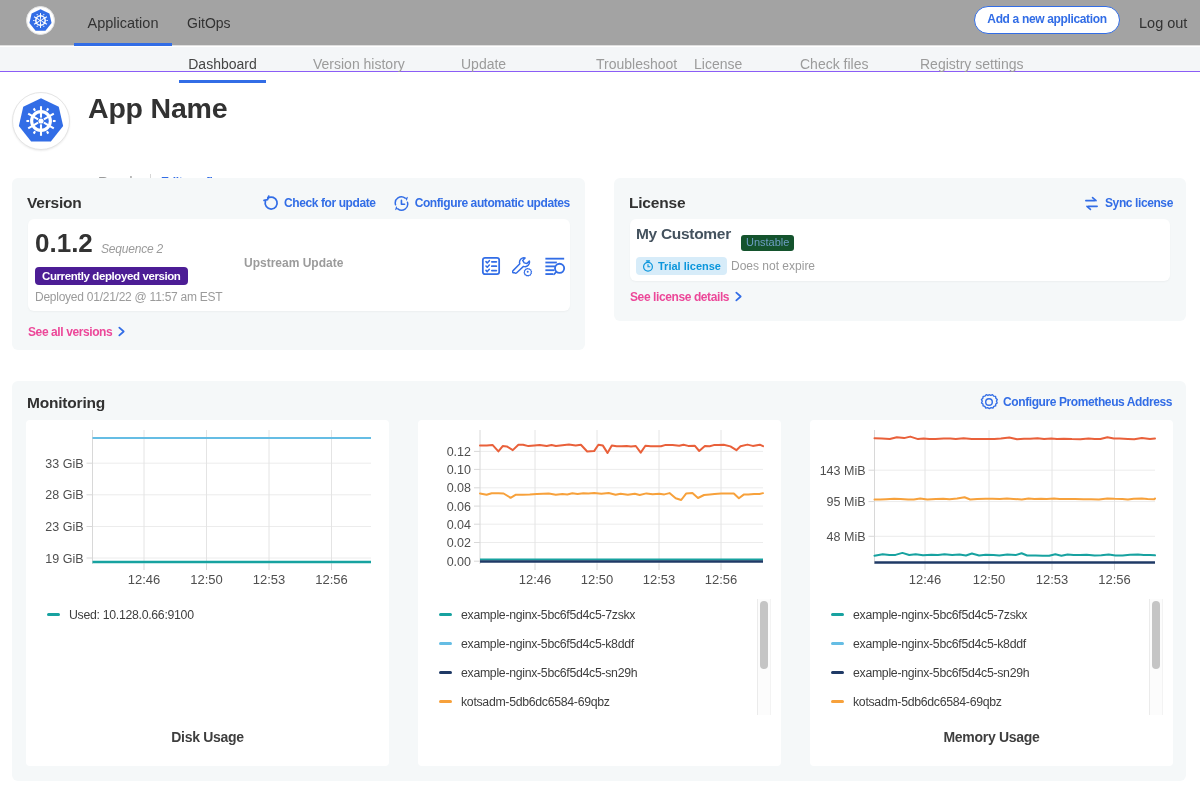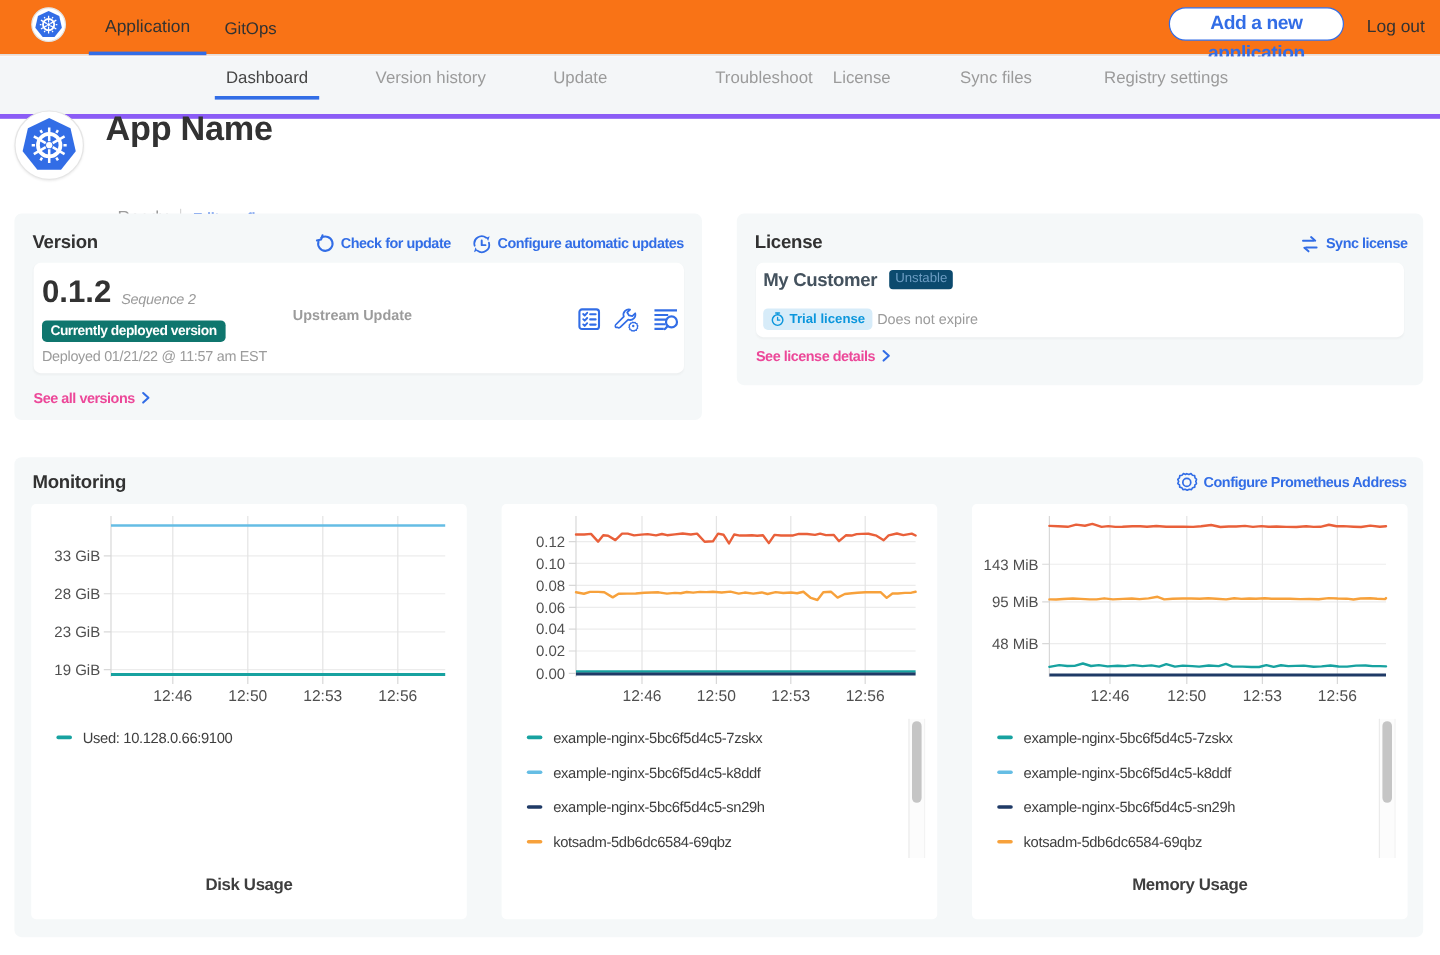--- a/index.html
+++ b/index.html
@@ -1,49 +1,49 @@
 <!DOCTYPE html>
 <html><head><meta charset="utf-8"><style>
 * { margin:0; padding:0; box-sizing:border-box; }
 body { width:1200px; height:796px; font-family:"Liberation Sans",sans-serif; background:#fff; position:relative; overflow:hidden; }
-.topbar { position:absolute; left:0; top:0; width:1200px; height:46px; background:#f97316; border-bottom:1px solid #dfdfdf; }
+.topbar { position:absolute; left:0; top:0; width:1200px; height:46px; background:#a3a3a3; border-bottom:1px solid #dfdfdf; }
 .toplogo { position:absolute; left:26px; top:6px; width:29px; height:29px; border-radius:50%; background:#fff; border:1px solid #e3e3e3; display:flex; align-items:center; justify-content:center; }
 .navtab { position:absolute; top:0; height:46px; line-height:46px; font-size:14.5px; color:#323232; }
 .navtab.app { left:74px; width:98px; text-align:center; border-bottom:3px solid #326de6; }
 .navtab.git { left:187px; font-size:14px; }
-.addappbtn { position:absolute; left:974px; top:6px; width:146px; height:28px; border:1.5px solid #326de6; border-radius:15px; color:#326de6; font-size:16px; letter-spacing:-0.35px; font-weight:bold; text-align:center; line-height:25px; background:#fff; }
+.addappbtn { position:absolute; left:974px; top:6px; width:146px; height:28px; border:1.5px solid #326de6; border-radius:15px; color:#326de6; font-size:12px; letter-spacing:-0.35px; font-weight:bold; text-align:center; line-height:25px; background:#fff; }
 .logout { position:absolute; left:1139px; top:0; height:46px; line-height:46px; font-size:14.5px; color:#323232; }
-.subnav { position:absolute; left:0; top:47px; width:1200px; height:52px; background:#f4f6f8; border-bottom:4px solid #8b5cf6; }
+.subnav { position:absolute; left:0; top:47px; width:1200px; height:25px; background:#f4f6f8; border-bottom:1px solid #8b5cf6; }
 .stab { position:absolute; top:0; height:35px; line-height:35px; font-size:14px; color:#9b9b9b; }
 .stab.active { color:#454545; border-bottom:3px solid #326de6; height:36px; }
 .apphead-logo { position:absolute; left:12px; top:92px; width:58px; height:58px; border-radius:50%; background:#fff; border:1px solid #e5e5e5; box-shadow:0 1px 2px rgba(0,0,0,0.08); display:flex; align-items:center; justify-content:center; }
 .appname { position:absolute; left:88px; top:91px; font-size:28.5px; font-weight:bold; color:#323232; letter-spacing:-0.2px; line-height:34px; }
 .readyrow { position:absolute; left:86px; top:131px; height:16px; display:flex; align-items:center; font-size:14.5px;margin-top:43px; }
 .rdot { width:7px; height:7px; border-radius:50%; background:#44bb66; margin-right:5px; }
 .rdivider { width:1px; height:16px; background:#d6d6d6; margin:0 10px; }
 .editcfg { color:#326de6; font-weight:bold; font-size:12px; letter-spacing:-0.3px; }
 .card { position:absolute; background:#f5f8f9; border-radius:6px; }
 .vcard { left:12px; top:178px; width:573px; height:172px; }
 .lcard { left:614px; top:178px; width:572px; height:143px; }
 .mcard { left:12px; top:381px; width:1174px; height:400px; }
 .cardtitle { position:absolute; font-size:15.5px; font-weight:bold; color:#323232; letter-spacing:-0.2px; line-height:20px; }
 .hgroup { position:absolute; display:flex; align-items:center; gap:17px; height:20px; }
 .hlink { display:flex; align-items:center; font-size:12px; font-weight:bold; color:#326de6; letter-spacing:-0.4px; white-space:nowrap; }
 .hlink svg { margin-right:5px; flex:none; }
 .innercard { position:absolute; background:#fff; border-radius:6px; box-shadow:0 1px 2px rgba(0,0,0,0.04); }
 .vnum { position:absolute; left:35px; top:230px; font-size:26px; font-weight:bold; color:#323232; line-height:26px; }
 .vseq { position:absolute; left:101px; top:242px; font-size:12px; letter-spacing:-0.2px; color:#9b9b9b; line-height:14px;font-style:italic; }
-.vbadge { position:absolute; left:35px; top:267px; height:18px; background:#0f766e; border-radius:4px; color:#fff; font-size:11.5px; letter-spacing:-0.4px; font-weight:bold; line-height:18px; padding:0 7px; }
+.vbadge { position:absolute; left:35px; top:267px; height:18px; background:#4c1d95; border-radius:4px; color:#fff; font-size:11.5px; letter-spacing:-0.4px; font-weight:bold; line-height:18px; padding:0 7px; }
 .vdeployed { position:absolute; left:35px; top:290px; font-size:12px; letter-spacing:-0.25px; color:#9b9b9b; line-height:14px; }
 .vupstream { position:absolute; left:244px; top:256px; font-size:12px; font-weight:bold; color:#9b9b9b; line-height:14px; }
 .vicons { position:absolute; left:481px; top:255px; display:flex; gap:11px; align-items:center; }
 .seelink { position:absolute; font-size:12px; font-weight:bold; color:#ec4899; letter-spacing:-0.4px; line-height:14px; }
 .chevsvg { margin-left:3px; vertical-align:-1px; }
 .custname { position:absolute; left:636px; top:224px; font-size:15.5px; font-weight:bold; color:#44525e; letter-spacing:-0.3px; line-height:20px; }
-.unstable { position:absolute; left:741px; top:225px; height:15.5px; line-height:15.5px; background:#0c4a6e; border-radius:3px; color:#6d9dc4; font-size:11px; padding:0 5px; }
+.unstable { position:absolute; left:741px; top:235px; height:15.5px; line-height:15.5px; background:#14532d; border-radius:3px; color:#6d9dc4; font-size:11px; padding:0 5px; }
 .trial { position:absolute; left:636px; top:257px; height:17.5px; background:#d7ecf9; border-radius:4px; color:#0b96dc; font-size:11px; font-weight:bold; display:flex; align-items:center; padding:0 6px; }
 .trial svg { margin-right:4px; }
 .noexpire { position:absolute; left:731px; top:259px; font-size:12px; color:#9b9b9b; line-height:14px; }
 .chartpanel { position:absolute; top:420px; width:363px; height:346px; background:#fff; border-radius:4px; }
 .lgrow { display:flex; align-items:center; height:29px; }
 .lgdash { width:13px; height:3px; border-radius:2px; margin-left:21px; flex:none; }
 .lgtxt { margin-left:9px; font-size:12.3px; letter-spacing:-0.3px; color:#3e3e3e; white-space:nowrap; }
 .ctitle { position:absolute; bottom:21px; width:100%; text-align:center; font-size:14px; font-weight:bold; color:#3e3e3e; letter-spacing:-0.3px; }
 .sbar { position:absolute; right:10px; top:179px; width:14px; height:116px; background:#fcfcfc; border-left:1px solid #ebebeb; border-right:1px solid #f3f3f3; }
 .sthumb { position:absolute; left:2px; top:2px; width:8px; height:68px; background:#c5c5c5; border-radius:4px; }
@@ -76,21 +76,21 @@
   <div class="addappbtn">Add a new application</div>
   <div class="logout">Log out</div>
 </div>
 
 <div class="subnav">
   <div class="stab active" style="left:179px; width:87px; text-align:center;">Dashboard</div>
   <div class="stab" style="left:313px;">Version history</div>
   <div class="stab" style="left:461px;">Update</div>
   <div class="stab" style="left:563px;margin-left:33px;">Troubleshoot</div>
   <div class="stab" style="left:694px;">License</div>
-  <div class="stab" style="left:800px;">Sync files</div>
+  <div class="stab" style="left:800px;">Check files</div>
   <div class="stab" style="left:920px;">Registry settings</div>
 </div>
 
 <div class="apphead-logo">
     <svg width="50" height="50" viewBox="0 0 24 24">
       <polygon points="12.00,1.10 20.52,5.20 22.63,14.43 16.73,21.82 7.27,21.82 1.37,14.43 3.48,5.20" fill="#326de6"></polygon>
 <circle cx="12" cy="12" r="4.5" fill="none" stroke="white" stroke-width="1.5"></circle>
 <circle cx="12" cy="12" r="1.25" fill="white"></circle>
 <line x1="12.00" y1="10.40" x2="12.00" y2="4.90" stroke="white" stroke-width="1.0"></line>
       <line x1="13.39" y1="11.20" x2="18.15" y2="8.45" stroke="white" stroke-width="1.0"></line>

